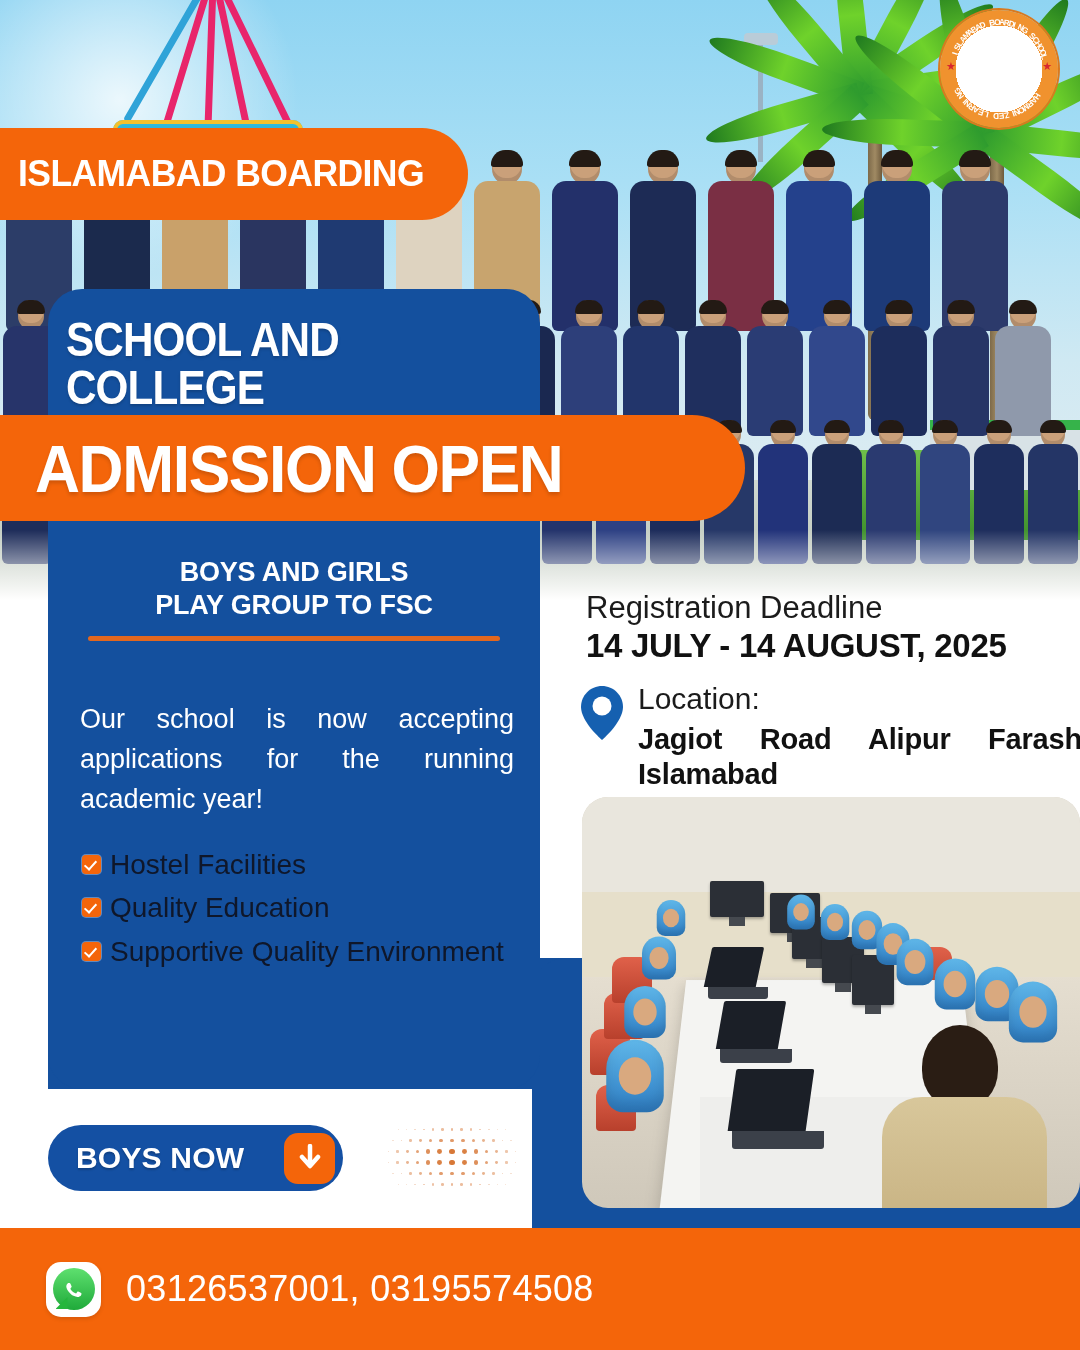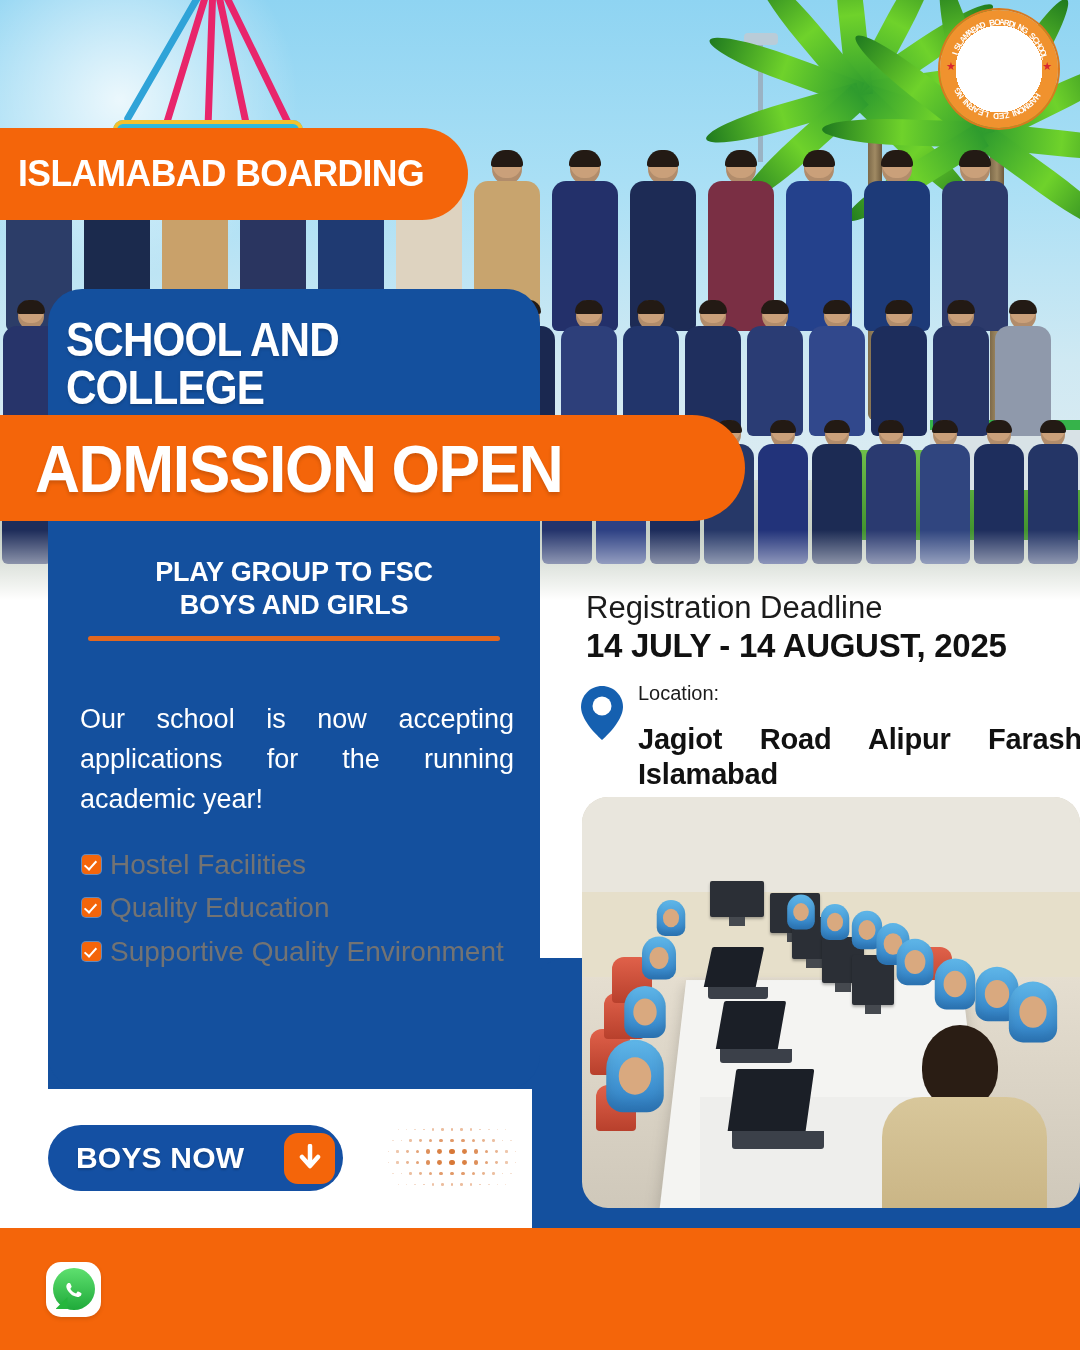--- a/index.html
+++ b/index.html
@@ -211,21 +211,21 @@
   .feat{ display:flex; align-items:flex-start; margin-bottom:5px; }
   .feat .cbx{
     flex:0 0 auto; width:19px;height:19px;border-radius:4px;background:#F4650A;
     margin-top:9px; margin-right:9px; position:relative;
     box-shadow:0 0 0 1px #ffffff55;
   }
   .feat .cbx::after{
     content:""; position:absolute; left:5px; top:3px; width:5px; height:10px;
     border:solid #fff; border-width:0 2.4px 2.4px 0; transform:rotate(42deg);
   }
-  .feat .lbl{ color:#737373; font-size:28px; line-height:1.37; }
+  .feat .lbl{ color:#0f172a; font-size:28px; line-height:1.37; }
 
   
   #apply-btn{
     position:absolute; left:48px; top:1125px; width:295px; height:66px;
     background:#1450A3; border-radius:33px; z-index:9;
     display:flex; align-items:center; justify-content:space-between;
     padding:0 8px 0 28px;
   }
   #apply-btn .lbl{
     color:#fff; font-weight:bold; font-size:30px; letter-spacing:.2px;
@@ -248,21 +248,21 @@
     position:absolute; left:586px; top:590px; z-index:7;
     font-size:31px; color:#1b1b1b;
   }
   #reg-date{
     position:absolute; left:586px; top:627px; z-index:7;
     font-size:33px; font-weight:bold; color:#111; letter-spacing:-.3px;
   }
   #loc-pin{ position:absolute; left:580px; top:684px; z-index:7; }
   #loc-label{
     position:absolute; left:638px; top:682px; z-index:7;
-    font-size:20px; color:#1b1b1b;
+    font-size:30px; color:#1b1b1b;
   }
   #loc-address{
     position:absolute; left:638px; top:722px; width:444px; z-index:7;
     font-size:29px; font-weight:bold; color:#111; line-height:1.2;
     text-align:justify; text-justify:inter-word; letter-spacing:-.2px;
   }
   #loc-address span{ display:inline; }
 
   
   #br-blue{
@@ -704,22 +704,22 @@
 <div id="blue-panel-sq"></div>
 <div id="blue-panel"></div>
 
 <div id="headline-school">SCHOOL AND COLLEGE</div>
 
 <div id="admission-bar">
   <div class="txt">ADMISSION OPEN</div>
 </div>
 
 <div id="subhead">
+  <div>BOYS AND GIRLS</div>
   <div>PLAY GROUP TO FSC</div>
-  <div>BOYS AND GIRLS</div>
 </div>
 <div id="subhead-rule"></div>
 
 <div id="lede">Our school is now accepting applications for the running academic year!</div>
 
 <div id="features">
   <div class="feat">
     <span class="cbx"></span>
     <span class="lbl">Hostel Facilities</span>
   </div>
@@ -938,13 +938,14 @@
 </div>
 
 <div id="footer">
   <span id="wa-icon">
     <span class="wa">
       <svg width="24" height="24" viewBox="0 0 24 24" aria-hidden="true">
         <path d="M8.2 6.6c-.3-.7-.6-.7-.9-.7h-.7c-.3 0-.7.1-1 .5-.4.4-1.3 1.3-1.3 3.1 0 1.9 1.3 3.6 1.5 3.9.2.3 2.6 4.1 6.4 5.6 3.2 1.2 3.8 1 4.5.9.7-.1 2.2-.9 2.5-1.8.3-.9.3-1.6.2-1.8-.1-.2-.4-.3-.7-.5-.4-.2-2.2-1.1-2.5-1.2-.3-.1-.6-.2-.8.2-.2.3-.9 1.2-1.1 1.4-.2.2-.4.3-.8.1-.4-.2-1.6-.6-3-1.8-1.1-1-1.8-2.2-2-2.6-.2-.3 0-.5.2-.7.2-.2.4-.4.5-.6.2-.2.2-.4.4-.6.1-.2.1-.4 0-.6-.1-.2-.8-2-1.1-2.7z" fill="#ffffff"></path>
       </svg>
     </span>
   </span>
+  <span id="phones">03126537001, 03195574508</span>
 </div>
 
 </body></html>

